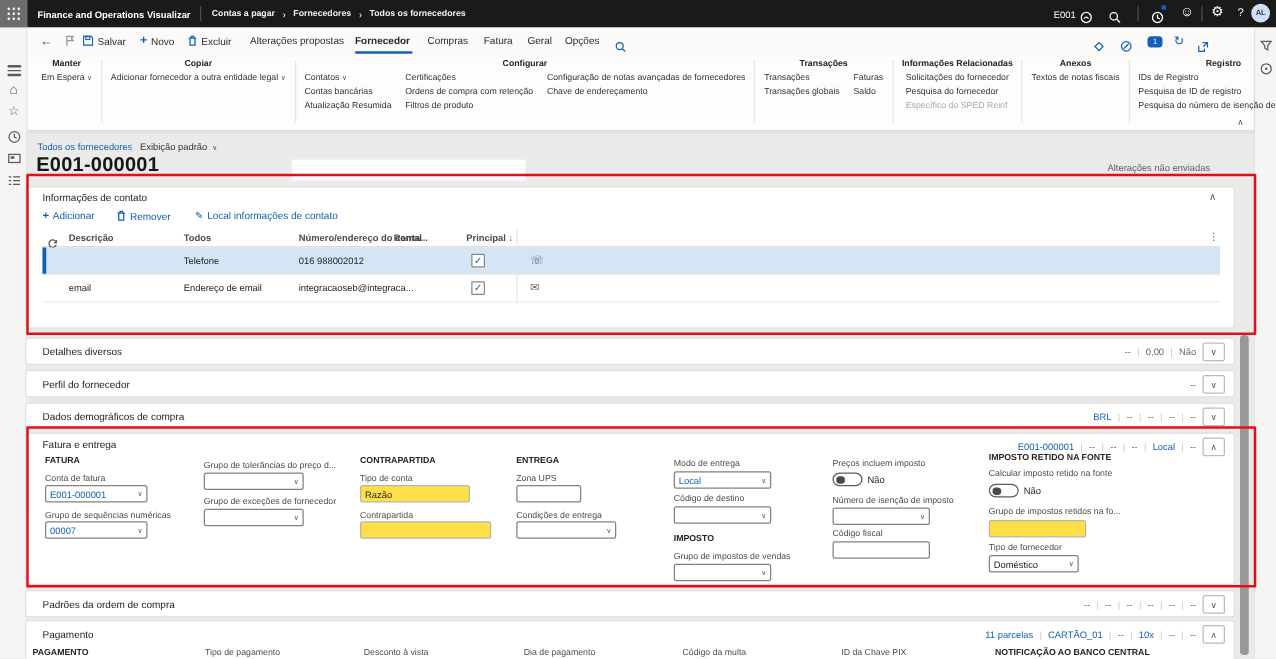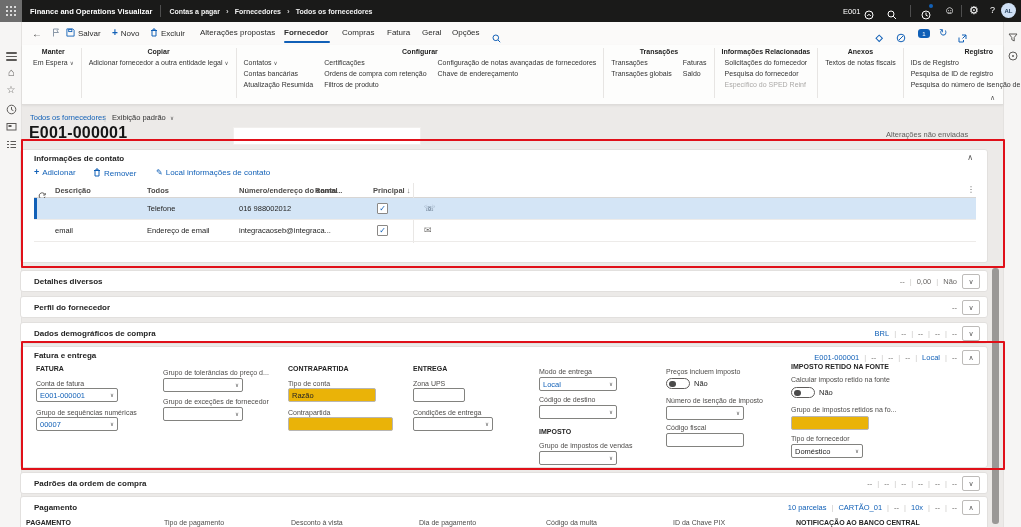--- a/index.html
+++ b/index.html
@@ -45,40 +45,40 @@
 .ribcollapse{position:absolute;right:8px;bottom:2px;color:#555;font-size:7px}
 
 .link{color:#1160b7}
 .pl{font-size:7.5px;white-space:nowrap}
 .rectitle{font-size:16px;font-weight:bold;color:#161616;letter-spacing:.2px}
 .namebox{background:#fff;width:188px;height:18px;border:1px solid #f1efed}
 .note{font-size:7.5px;color:#5f5d5b}
 
 .card,.bar{position:absolute;background:#fff;border:1px solid #e2e0de;border-radius:3px}
 .bar{left:20px;width:968px;height:22px}
-.ctitle{font-size:8px;font-weight:bold;color:#242424;white-space:nowrap}
+.ctitle{font-size:8px;font-weight:normal;color:#242424;white-space:nowrap}
 .sum{position:absolute;display:flex;align-items:center;gap:5px;font-size:7.5px;color:#6a6866;white-space:nowrap}
 .sep{color:#cbc9c7}
 .chevbtn{width:18px;height:15px;border:1px solid #bdbbb9;border-radius:2px;background:#fff;color:#555;font-size:7px;display:flex;align-items:center;justify-content:center;cursor:pointer}
 .chev{color:#555;font-size:8px}
 
 .glink{position:absolute;font-size:8px;color:#1160b7;display:flex;gap:3px;align-items:center;white-space:nowrap;cursor:pointer}
 .gh{position:absolute;font-size:7.5px;font-weight:bold;color:#4c4a48;white-space:nowrap}
 .gcell{position:absolute;font-size:7.5px;color:#242424;white-space:nowrap;overflow:hidden}
 .grow{position:absolute;left:13px;width:942px;height:22px;border-bottom:1px solid #edebe9}
 .grow.sel{background:#d4e5f6}
 .selbar{position:absolute;left:0;top:0;width:3px;height:21px;background:#1160b7}
 .cb{position:absolute;width:11px;height:11px;border:1px solid #8a8886;border-radius:1px;background:#fff;display:flex;align-items:center;justify-content:center;font-size:8px;color:#1160b7;line-height:1}
 .colline{position:absolute;width:1px;background:#e9e7e5}
 
 .fh{position:absolute;font-size:7px;font-weight:bold;color:#242424;white-space:nowrap}
 .flabel{position:absolute;font-size:7px;color:#4e4c4a;white-space:nowrap}
 .inp{position:absolute;height:14px;border:1px solid #82827f;border-radius:2px;background:#fff;font-size:7.5px;color:#242424;display:flex;align-items:center;justify-content:space-between;padding:0 3px;white-space:nowrap}
 .inp.lk{color:#1160b7}
-.inp.dis{background:#eab308;border-color:#b8b6b4;color:#242424}
+.inp.dis{background:#fde047;border-color:#b8b6b4;color:#242424}
 .cv{font-size:5.5px;color:#555;margin-left:2px}
 .tog{position:absolute;display:flex;align-items:center;gap:4px;font-size:7.5px;color:#242424}
 .pill{width:24px;height:11px;border:1px solid #5f5d5b;border-radius:6px;position:relative;background:#fff}
 .knob{position:absolute;left:2px;top:1.5px;width:6.5px;height:6.5px;border-radius:50%;background:#4a4a4a}
 
 .ann{position:absolute;border:2px solid #e01019;pointer-events:none;border-radius:1px}
 .scrollthumb{position:absolute;left:992px;top:268px;width:7px;height:256px;background:#9a9896;border-radius:3px;cursor:pointer}
 .pcol{position:absolute;font-size:7px;color:#4e4c4a;white-space:nowrap}
 .pcol.b{font-weight:bold;color:#242424;font-size:7px}
 </style>
@@ -508,21 +508,21 @@
       <span>--</span>
         <span class="sep">|</span>
       <span>--</span>
       <span class="chevbtn">∨</span>
     </div>
   </div>
 
   <div class="card" style="left:20px;top:496px;width:968px;height:40px">
     <span class="abs ctitle" style="left:13px;top:6px">Pagamento</span>
     <div class="sum" style="right:7px;top:3px">
-      <span class="link">10 parcelas</span>
+      <span class="link">11 parcelas</span>
         <span class="sep">|</span>
       <span class="link">CARTÃO_01</span>
         <span class="sep">|</span>
       <span>--</span>
         <span class="sep">|</span>
       <span class="link">10x</span>
         <span class="sep">|</span>
       <span>--</span>
         <span class="sep">|</span>
       <span>--</span>

